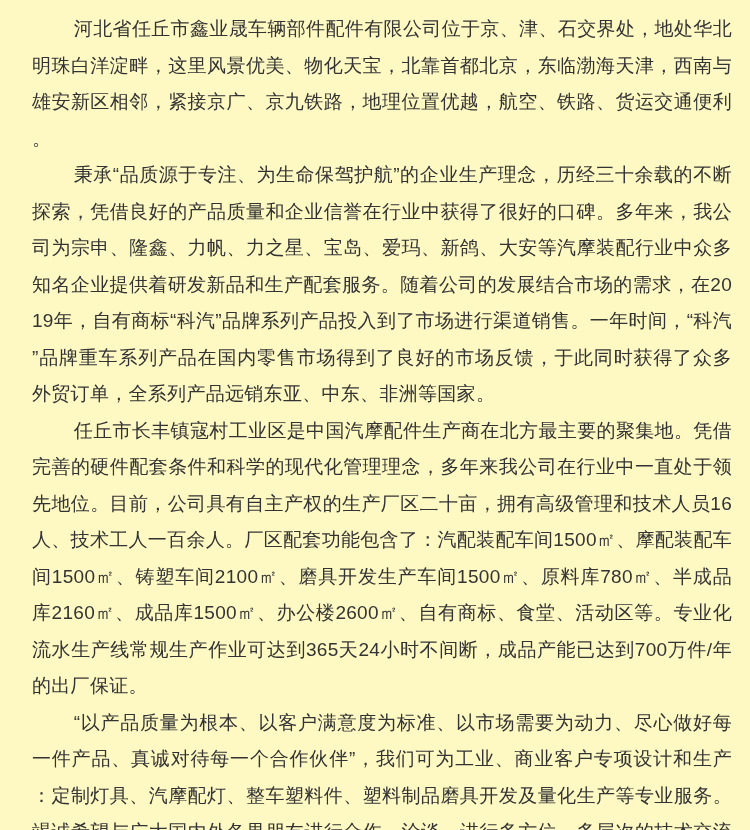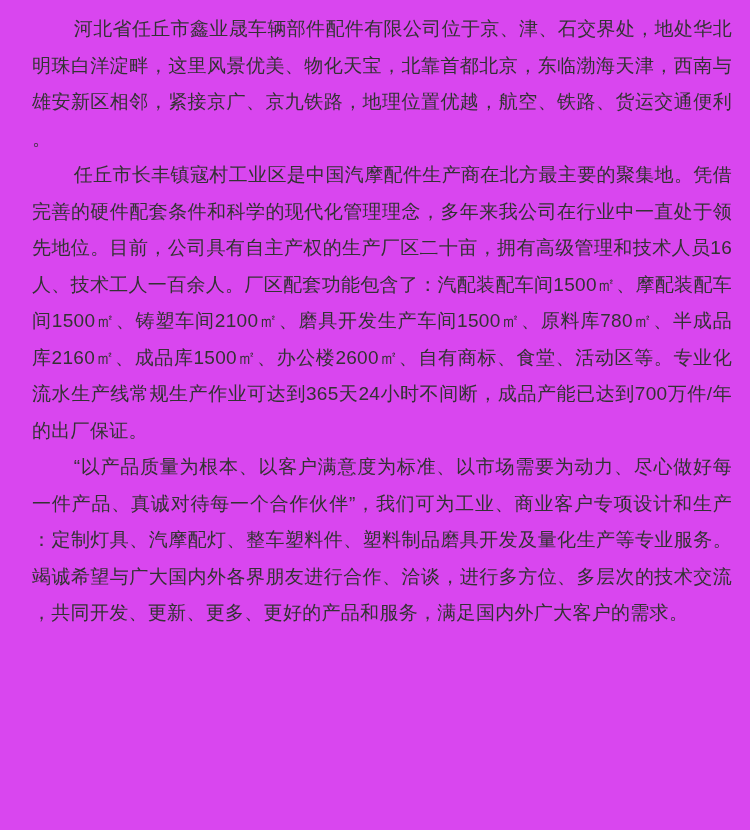--- a/index.html
+++ b/index.html
@@ -11,35 +11,36 @@
     height: 830px;
     background: #ffffff;
     font-family: "Liberation Sans", sans-serif;
     overflow: hidden;
   }
   .doc {
     box-sizing: border-box;
     width: 750px;
     height: 830px;
     padding: 11px 18px 0 32px;
-    background: #d946ef;
+    background: #fef9c3;
   }
   .doc p {
     margin: 0;
     font-size: 19px;
     line-height: 36.5px;
     color: #333333;
     text-align: justify;
     text-indent: 2.2em;
     letter-spacing: 0.3px;
     word-break: break-all;
     line-break: anywhere;
     font-weight: 400;
   }
 </style>
 </head>
 <body>
 
 <main class="doc">
   <p>河北省任丘市鑫业晟车辆部件配件有限公司位于京、津、石交界处，地处华北明珠白洋淀畔，这里风景优美、物化天宝，北靠首都北京，东临渤海天津，西南与雄安新区相邻，紧接京广、京九铁路，地理位置优越，航空、铁路、货运交通便利。</p>
+  <p>秉承“品质源于专注、为生命保驾护航”的企业生产理念，历经三十余载的不断探索，凭借良好的产品质量和企业信誉在行业中获得了很好的口碑。多年来，我公司为宗申、隆鑫、力帆、力之星、宝岛、爱玛、新鸽、大安等汽摩装配行业中众多知名企业提供着研发新品和生产配套服务。随着公司的发展结合市场的需求，在2019年，自有商标“科汽”品牌系列产品投入到了市场进行渠道销售。一年时间，“科汽”品牌重车系列产品在国内零售市场得到了良好的市场反馈，于此同时获得了众多外贸订单，全系列产品远销东亚、中东、非洲等国家。</p>
   <p>任丘市长丰镇寇村工业区是中国汽摩配件生产商在北方最主要的聚集地。凭借完善的硬件配套条件和科学的现代化管理理念，多年来我公司在行业中一直处于领先地位。目前，公司具有自主产权的生产厂区二十亩，拥有高级管理和技术人员16人、技术工人一百余人。厂区配套功能包含了：汽配装配车间1500㎡、摩配装配车间1500㎡、铸塑车间2100㎡、磨具开发生产车间1500㎡、原料库780㎡、半成品库2160㎡、成品库1500㎡、办公楼2600㎡、自有商标、食堂、活动区等。专业化流水生产线常规生产作业可达到365天24小时不间断，成品产能已达到700万件/年的出厂保证。</p>
   <p>“以产品质量为根本、以客户满意度为标准、以市场需要为动力、尽心做好每一件产品、真诚对待每一个合作伙伴”，我们可为工业、商业客户专项设计和生产：定制灯具、汽摩配灯、整车塑料件、塑料制品磨具开发及量化生产等专业服务。竭诚希望与广大国内外各界朋友进行合作、洽谈，进行多方位、多层次的技术交流，共同开发、更新、更多、更好的产品和服务，满足国内外广大客户的需求。</p>
 </main>
 
 </body></html>

